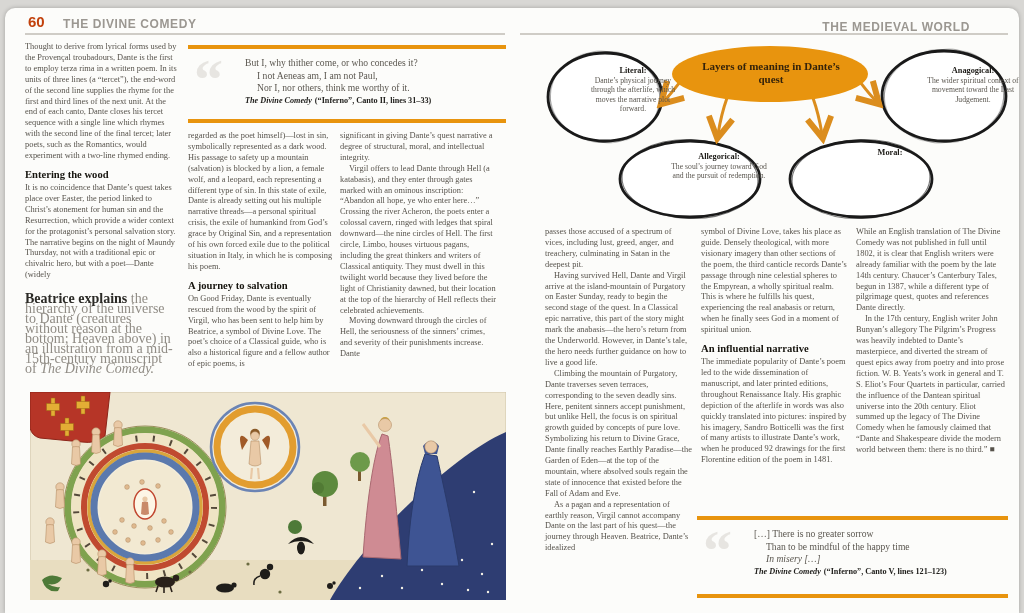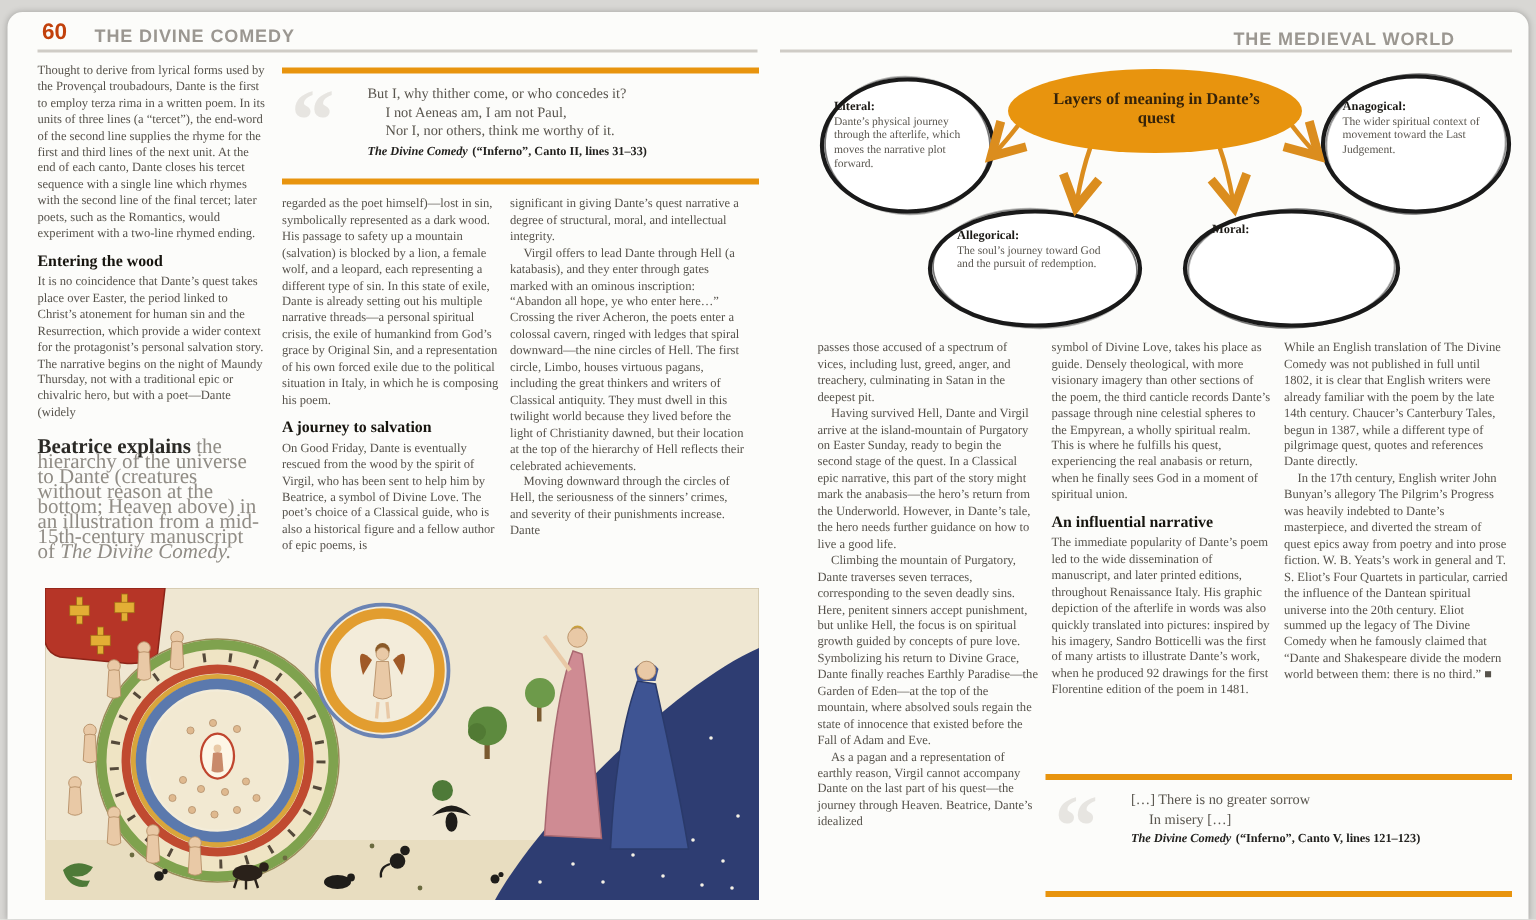--- a/index.html
+++ b/index.html
@@ -25,21 +25,21 @@
   .quotebox{border-top:4px solid var(--accent);border-bottom:4px solid var(--accent);
             background:#fcfcfa;}
   .qmark{position:absolute;left:6px;top:2px;font-family:"Liberation Serif",serif;
          font-weight:bold;font-size:58px;line-height:58px;color:#e7e5e1;}
   .qtext{margin-left:57px;margin-top:8px;font-size:9.6px;line-height:12.6px;color:#5a564f;}
   .qline2{padding-left:12px;}
   .qattr{margin-left:57px;margin-top:1px;font-size:8.2px;color:#22211e;font-weight:bold;}
   .qattr .src{font-style:italic;}
   .qattr .cite{margin-left:3px;}
   
-  .bubbletext{font-size:7.7px;line-height:9.6px;color:#5a564f;}
+  .bubbletext{font-size:7.7px;line-height:9.6px;color:#5a564f;text-align:center;margin-left:28px;}
   .bubbletext b{font-size:8.3px;color:#1c1a16;}
   .diagcenter{font-family:"Liberation Serif",serif;font-weight:bold;font-size:11px;
               line-height:12.5px;color:#35230a;text-align:center;}
   .center-ellipse{fill:var(--accent);}
 </style>
 </head>
 <body>
 
 <div id="canvas">
   <div id="paper"></div>
@@ -292,16 +292,17 @@
   </div>
 
   <div class="abs col" style="left:856px;top:227px;width:150px;">
     <div class="para">While an English translation of The Divine Comedy was not published in full until 1802, it is clear that English writers were already familiar with the poem by the late 14th century. Chaucer’s Canterbury Tales, begun in 1387, while a different type of pilgrimage quest, quotes and references Dante directly.</div>
     <div class="para indent">In the 17th century, English writer John Bunyan’s allegory The Pilgrim’s Progress was heavily indebted to Dante’s masterpiece, and diverted the stream of quest epics away from poetry and into prose fiction. W. B. Yeats’s work in general and T. S. Eliot’s Four Quartets in particular, carried the influence of the Dantean spiritual universe into the 20th century. Eliot summed up the legacy of The Divine Comedy when he famously claimed that “Dante and Shakespeare divide the modern world between them: there is no third.” ■</div>
   </div>
 
   <div class="abs quotebox" style="left:697px;top:516px;width:311px;height:74px;">
     <div class="qmark">“</div>
     <div class="qtext">[…] There is no greater sorrow</div>
-    <div class="qtext qline2" style="margin-top:0;">In misery […]</div>
+    <div class="qtext qline2" style="margin-top:0;">Than to be mindful of the happy time</div>
+    <div class="qtext qline2" style="margin-top:0;font-style:italic;">In misery […]</div>
     <div class="qattr"><span class="src">The Divine Comedy</span><span class="cite">(“Inferno”, Canto V, lines 121–123)</span></div>
   </div>
 </div>
 
 </body></html>

